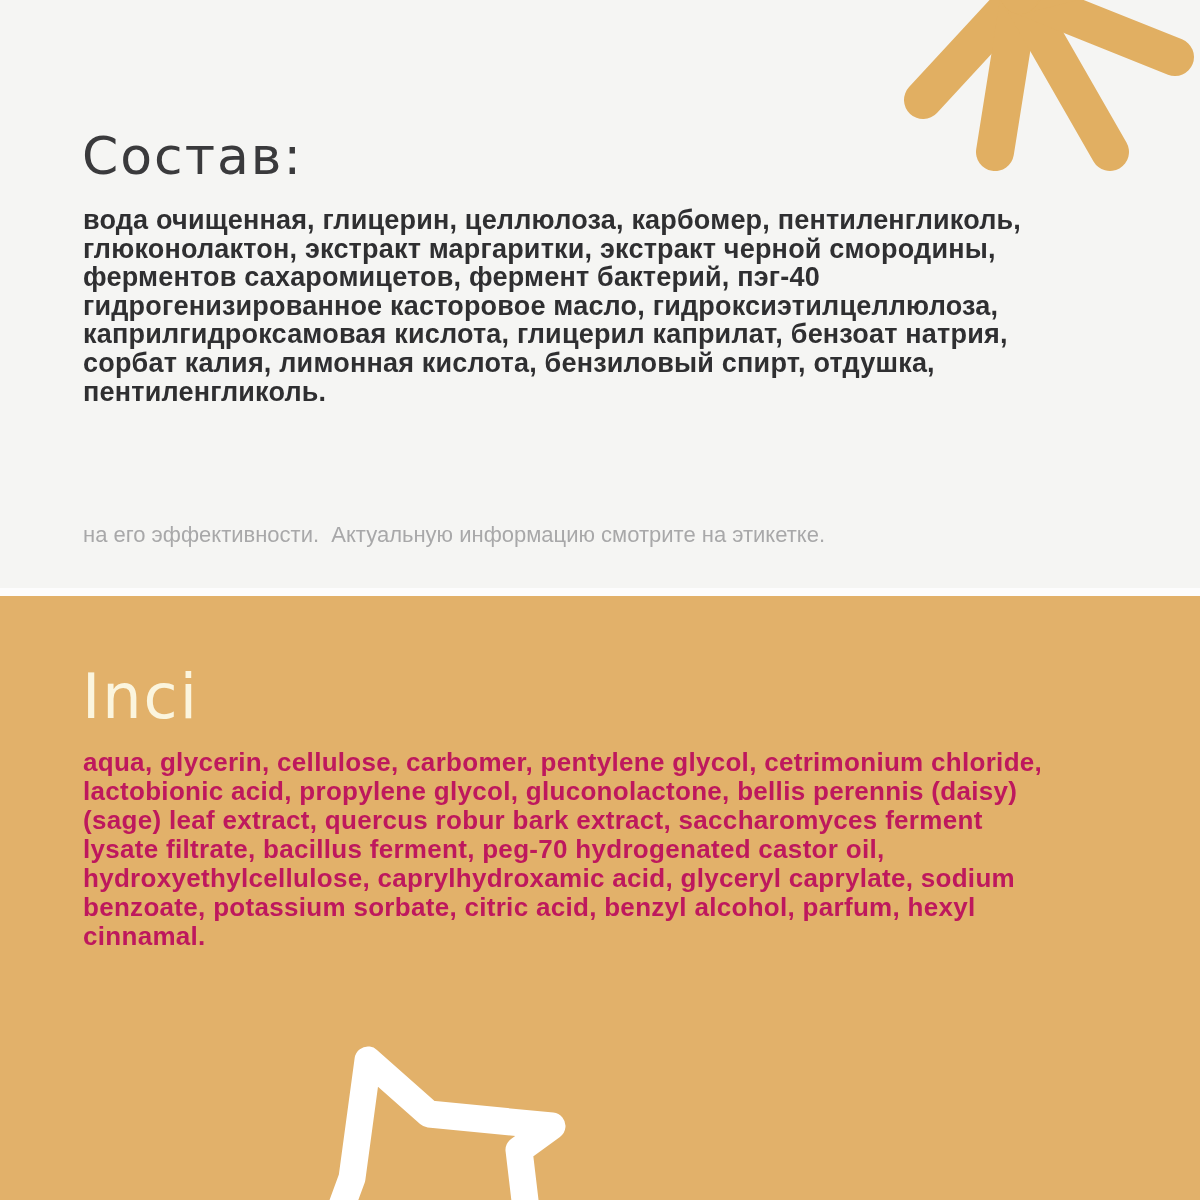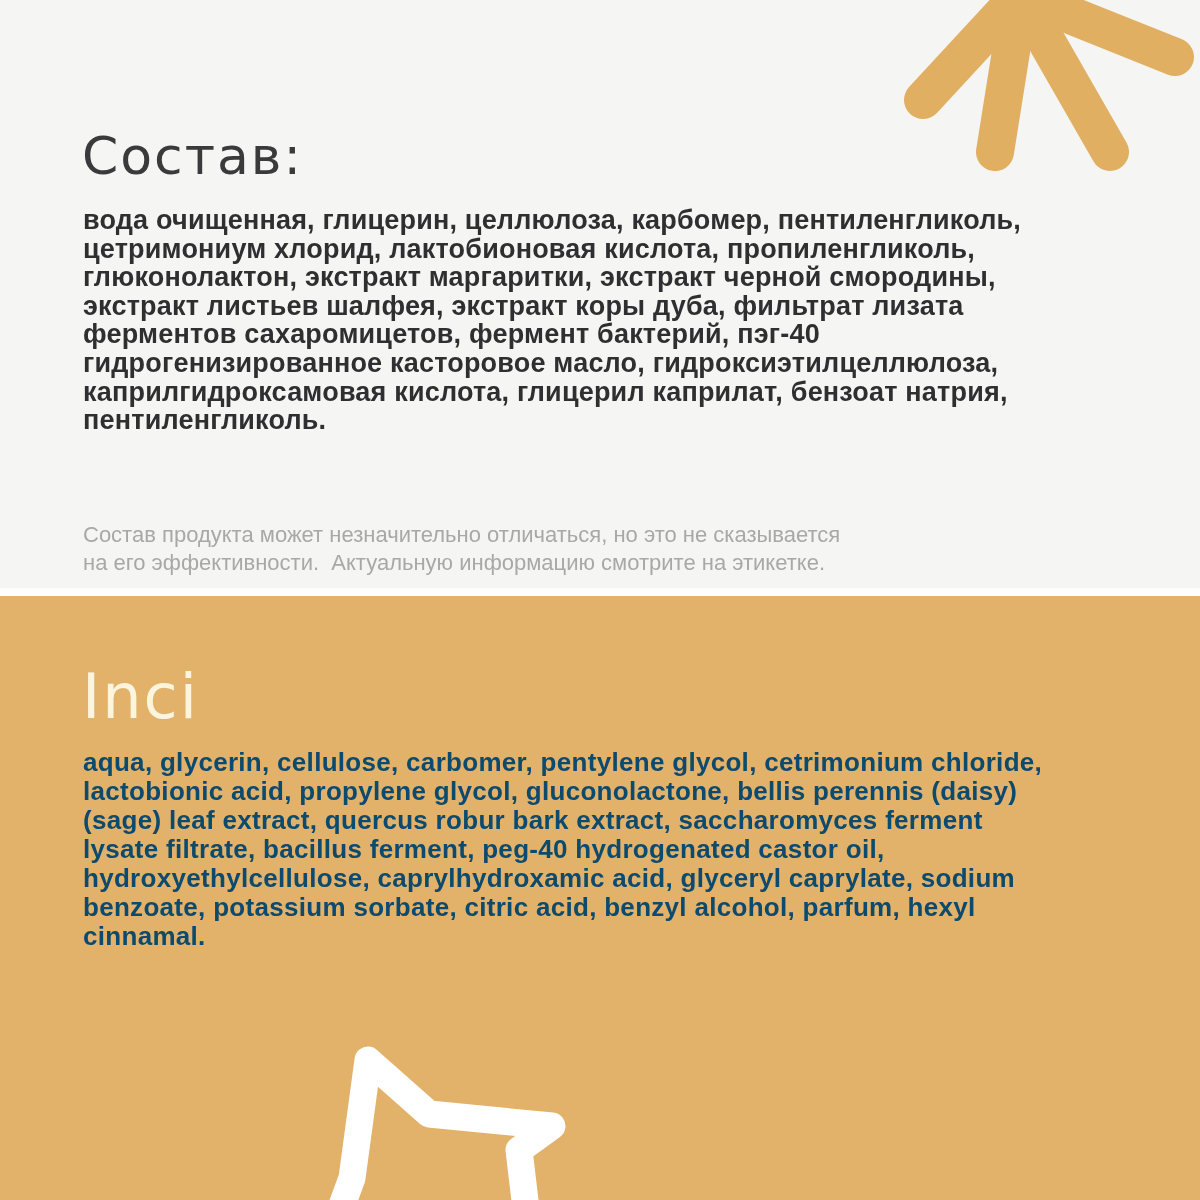--- a/index.html
+++ b/index.html
@@ -46,21 +46,21 @@
     color:#2f2f31;white-space:nowrap;letter-spacing:0.2px;
   }
   #disclaimer{top:521px;}
   #disclaimer .line{
     font-size:22px;line-height:27.5px;font-weight:400;
     color:#a8a8a9;white-space:pre;
   }
   #inci-ingredients{top:748px;}
   #inci-ingredients .line{
     font-size:26px;line-height:29px;font-weight:700;
-    color:#0c4a6e;white-space:nowrap;letter-spacing:0.3px;
+    color:#be185d;white-space:nowrap;letter-spacing:0.3px;
   }
 </style>
 </head>
 <body>
 
 <div class="canvas">
 
   <div class="section-bottom"></div>
 
   <div class="divider"></div>
@@ -75,41 +75,39 @@
       <line x1="160" y1="-5" x2="263" y2="-128"></line>
       <line x1="160" y1="-5" x2="171" y2="-165"></line>
       <line x1="160" y1="-5" x2="75" y2="-141"></line>
     </g>
   </svg>
 
   <div class="script-title" id="title-sostav">Состав:</div>
 
   <div class="ing-block" id="ru-ingredients">
     <div class="line">вода очищенная, глицерин, целлюлоза, карбомер, пентиленгликоль,</div>
-    <div class="line">цетримониум хлорид, лактобионовая кислота, пропиленгликоль,</div>
     <div class="line">глюконолактон, экстракт маргаритки, экстракт черной смородины,</div>
-    <div class="line">экстракт листьев шалфея, экстракт коры дуба, фильтрат лизата</div>
     <div class="line">ферментов сахаромицетов, фермент бактерий, пэг-40</div>
     <div class="line">гидрогенизированное касторовое масло, гидроксиэтилцеллюлоза,</div>
     <div class="line">каприлгидроксамовая кислота, глицерил каприлат, бензоат натрия,</div>
+    <div class="line">сорбат калия, лимонная кислота, бензиловый спирт, отдушка,</div>
     <div class="line">пентиленгликоль.</div>
   </div>
 
   <div class="ing-block" id="disclaimer">
-    <div class="line">Состав продукта может незначительно отличаться, но это не сказывается</div>
     <div class="line">на его эффективности.  Актуальную информацию смотрите на этикетке.</div>
   </div>
 
   <div class="script-title" id="title-inci">Inci</div>
 
   <div class="ing-block" id="inci-ingredients">
     <div class="line">aqua, glycerin, cellulose, carbomer, pentylene glycol, cetrimonium chloride,</div>
     <div class="line">lactobionic acid, propylene glycol, gluconolactone, bellis perennis (daisy)</div>
     <div class="line">(sage) leaf extract, quercus robur bark extract, saccharomyces ferment</div>
-    <div class="line">lysate filtrate, bacillus ferment, peg-40 hydrogenated castor oil,</div>
+    <div class="line">lysate filtrate, bacillus ferment, peg-70 hydrogenated castor oil,</div>
     <div class="line">hydroxyethylcellulose, caprylhydroxamic acid, glyceryl caprylate, sodium</div>
     <div class="line">benzoate, potassium sorbate, citric acid, benzyl alcohol, parfum, hexyl</div>
     <div class="line">cinnamal.</div>
   </div>
 
   <svg id="star-svg" class="decor-svg" width="420" height="170" viewBox="0 0 420 170" aria-hidden="true">
     <path d="M 88 30 L 149 84 L 272 96 L 239 120 L 258 280 L 150 228 L 18 295 L 72 148 Z" fill="none" stroke="#ffffff" stroke-width="27" stroke-linejoin="round" stroke-linecap="round"></path>
   </svg>
 
 </div>

